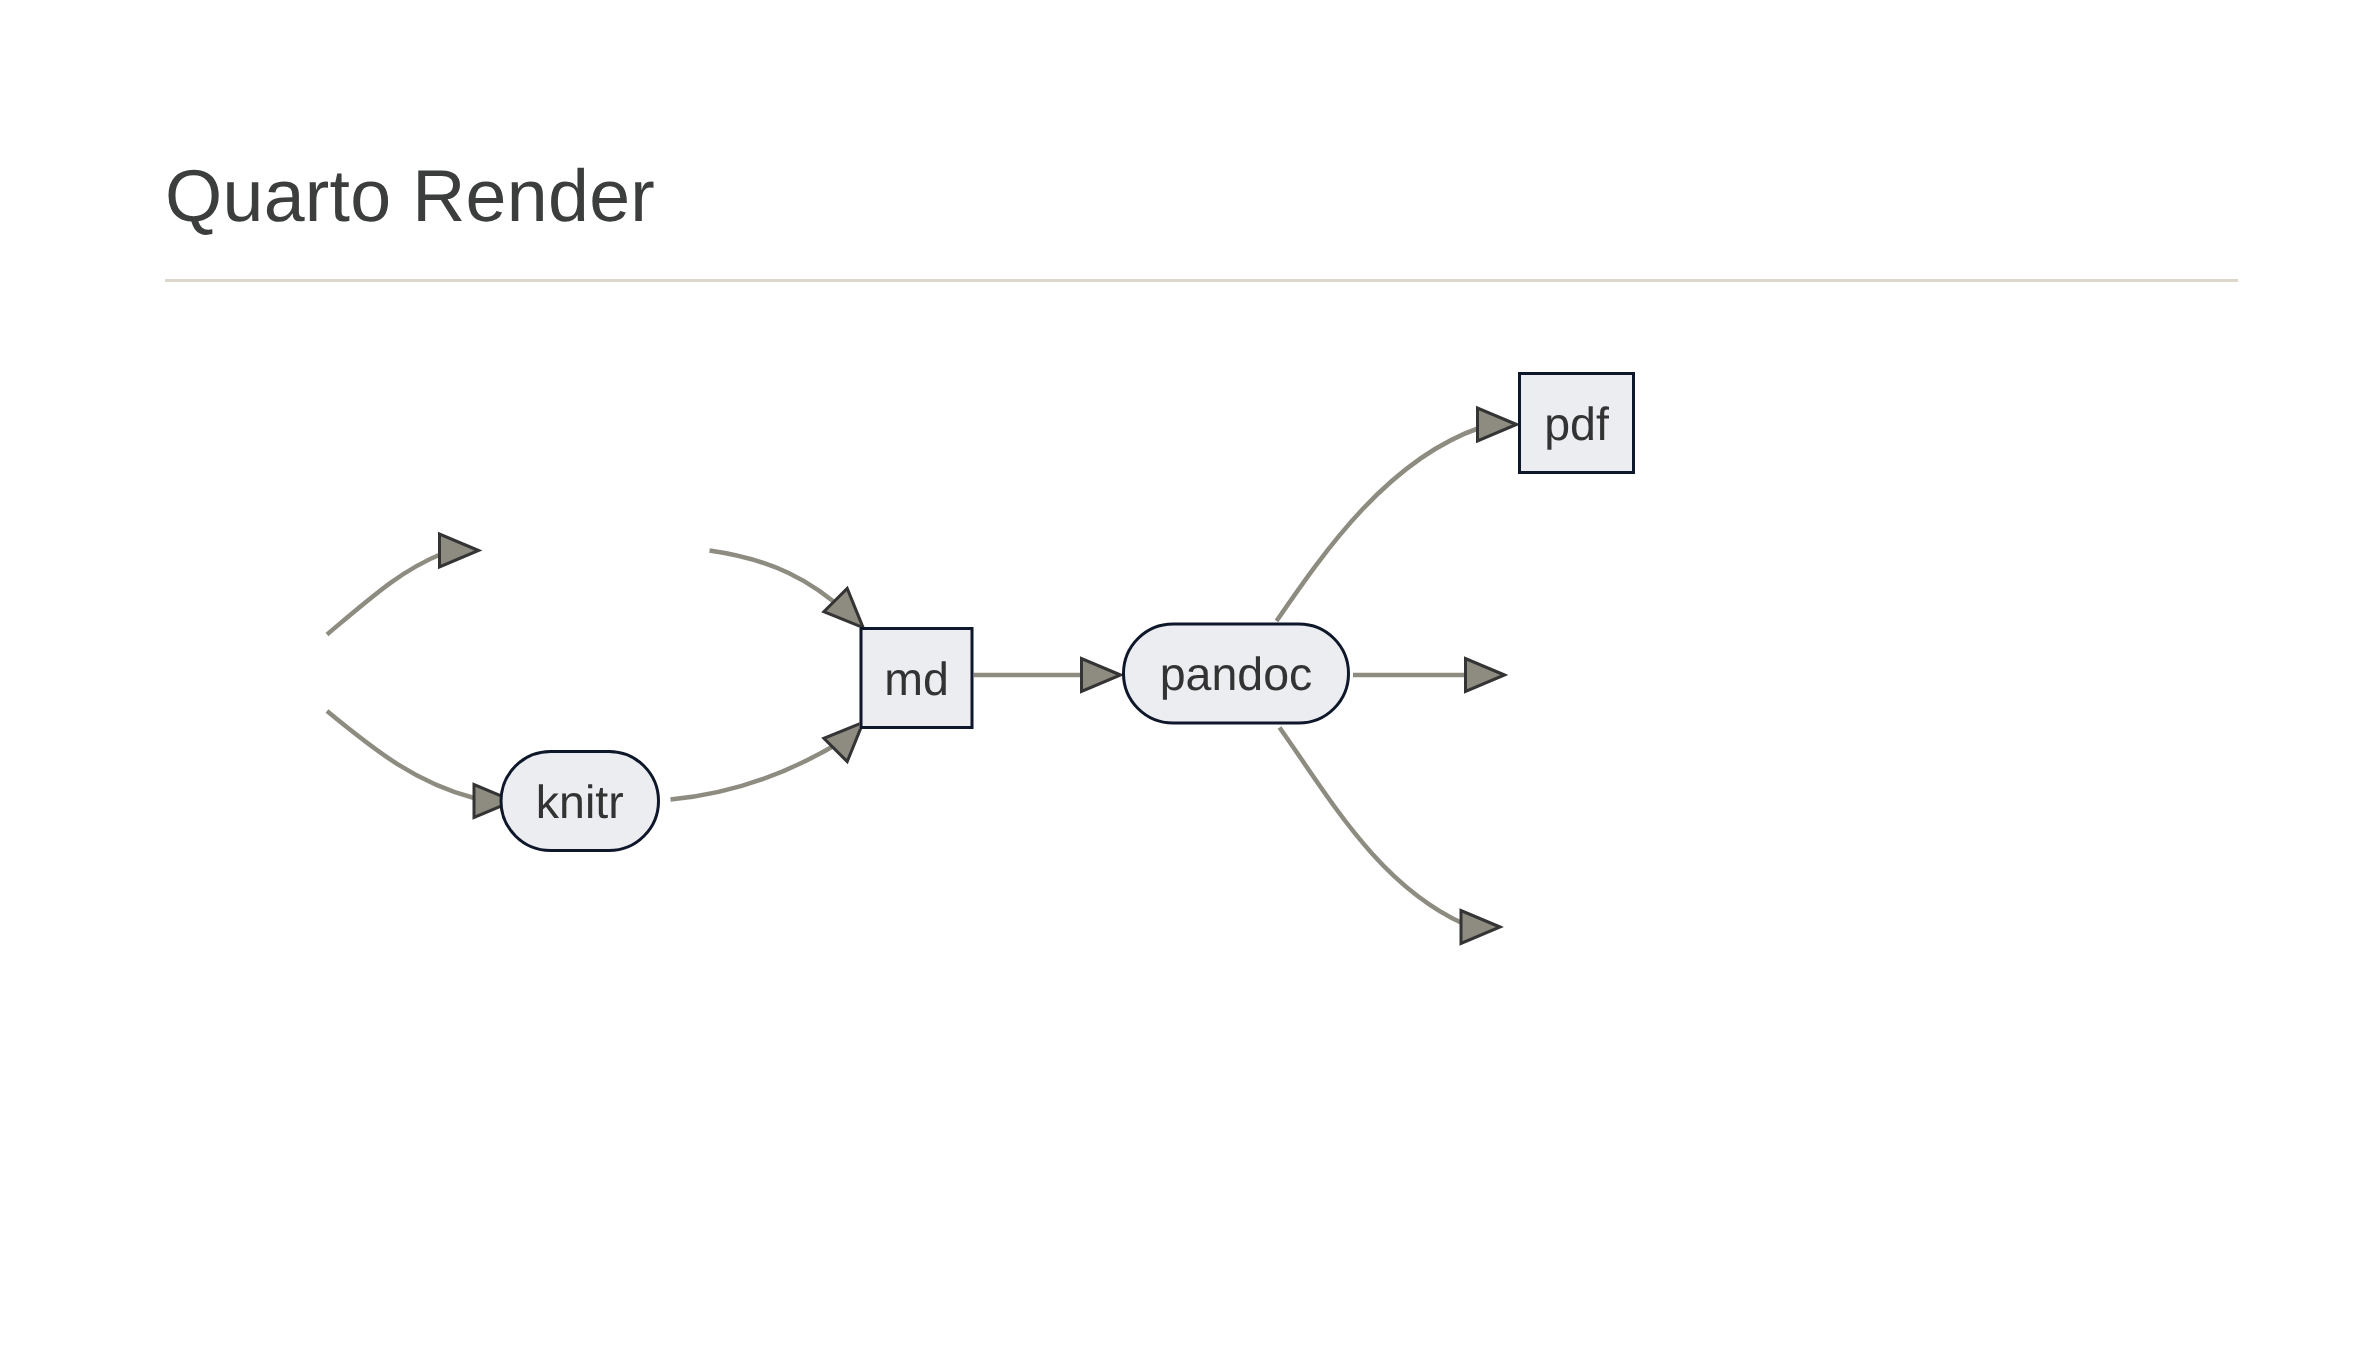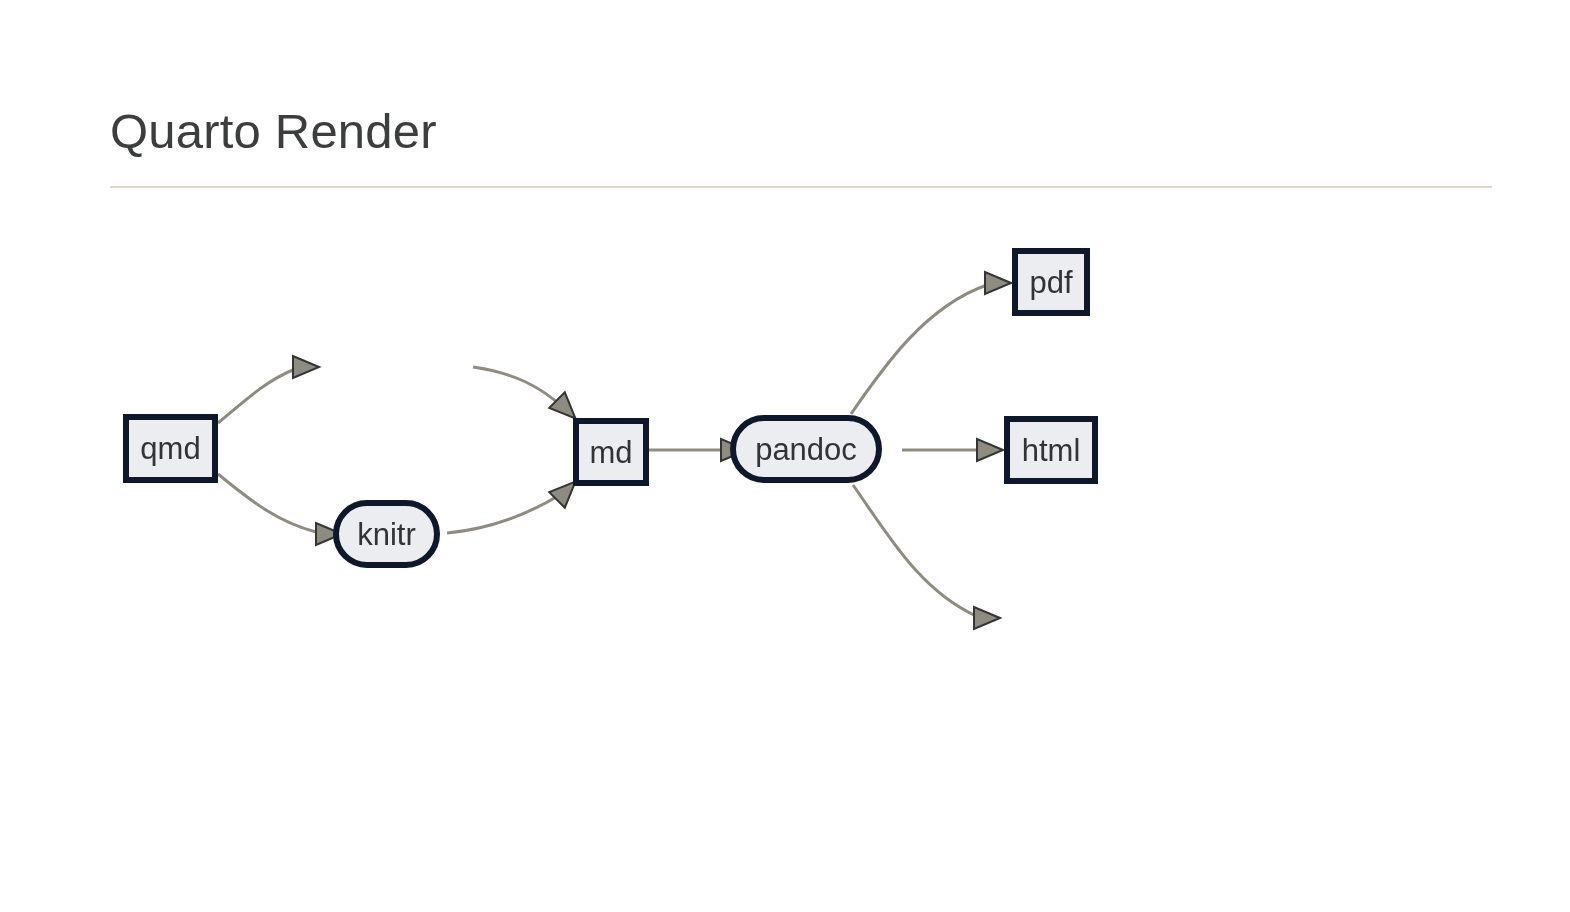--- a/index.html
+++ b/index.html
@@ -51,21 +51,21 @@
     stroke-width: 2px;
     stroke-linejoin: miter;
   }
   .node {
     position: absolute;
     display: flex;
     align-items: center;
     justify-content: center;
     box-sizing: border-box;
     background: #ebedf1;
-    border: 6px solid #0f172a;
+    border: 2px solid #0f172a;
     color: #333333;
     font-size: 31px;
     line-height: 1;
     white-space: nowrap;
   }
   .node.stadium { border-radius: 34px; }
   .footer-line {
     position: absolute;
     left: 110px;
     top: 674px;
@@ -110,29 +110,27 @@
       <path class="edge-path" d="M 851 414 C 884 366, 926 306, 987 285"></path>
       <polygon class="arrowhead" points="2,0 -24,-11 -24,11" transform="translate(1009,283)"></polygon>
 
       <path class="edge-path" d="M 902 450 L 980 450"></path>
       <polygon class="arrowhead" points="2,0 -24,-11 -24,11" transform="translate(1001,450)"></polygon>
 
       <path class="edge-path" d="M 853 485 C 887 533, 919 590, 976 616"></path>
       <polygon class="arrowhead" points="2,0 -24,-11 -24,11" transform="translate(998,618)"></polygon>
     </svg>
 
-    <div class="node rect" style="left:123px;top:414px;width:95px;height:69px">qmd</div>
 
 
     <div class="node stadium" style="left:333px;top:500px;width:107px;height:68px">knitr</div>
 
     <div class="node rect" style="left:573px;top:418px;width:76px;height:68px">md</div>
 
-    <div class="node stadium" style="left:730px;top:415px;width:152px;height:68px">pandoc</div>
+    <div class="node stadium" style="left:748px;top:415px;width:152px;height:68px">pandoc</div>
 
     <div class="node rect" style="left:1012px;top:248px;width:78px;height:68px">pdf</div>
 
-    <div class="node rect" style="left:1004px;top:416px;width:94px;height:68px">html</div>
 
   </div>
 
 
 </div>
 
 </body></html>

